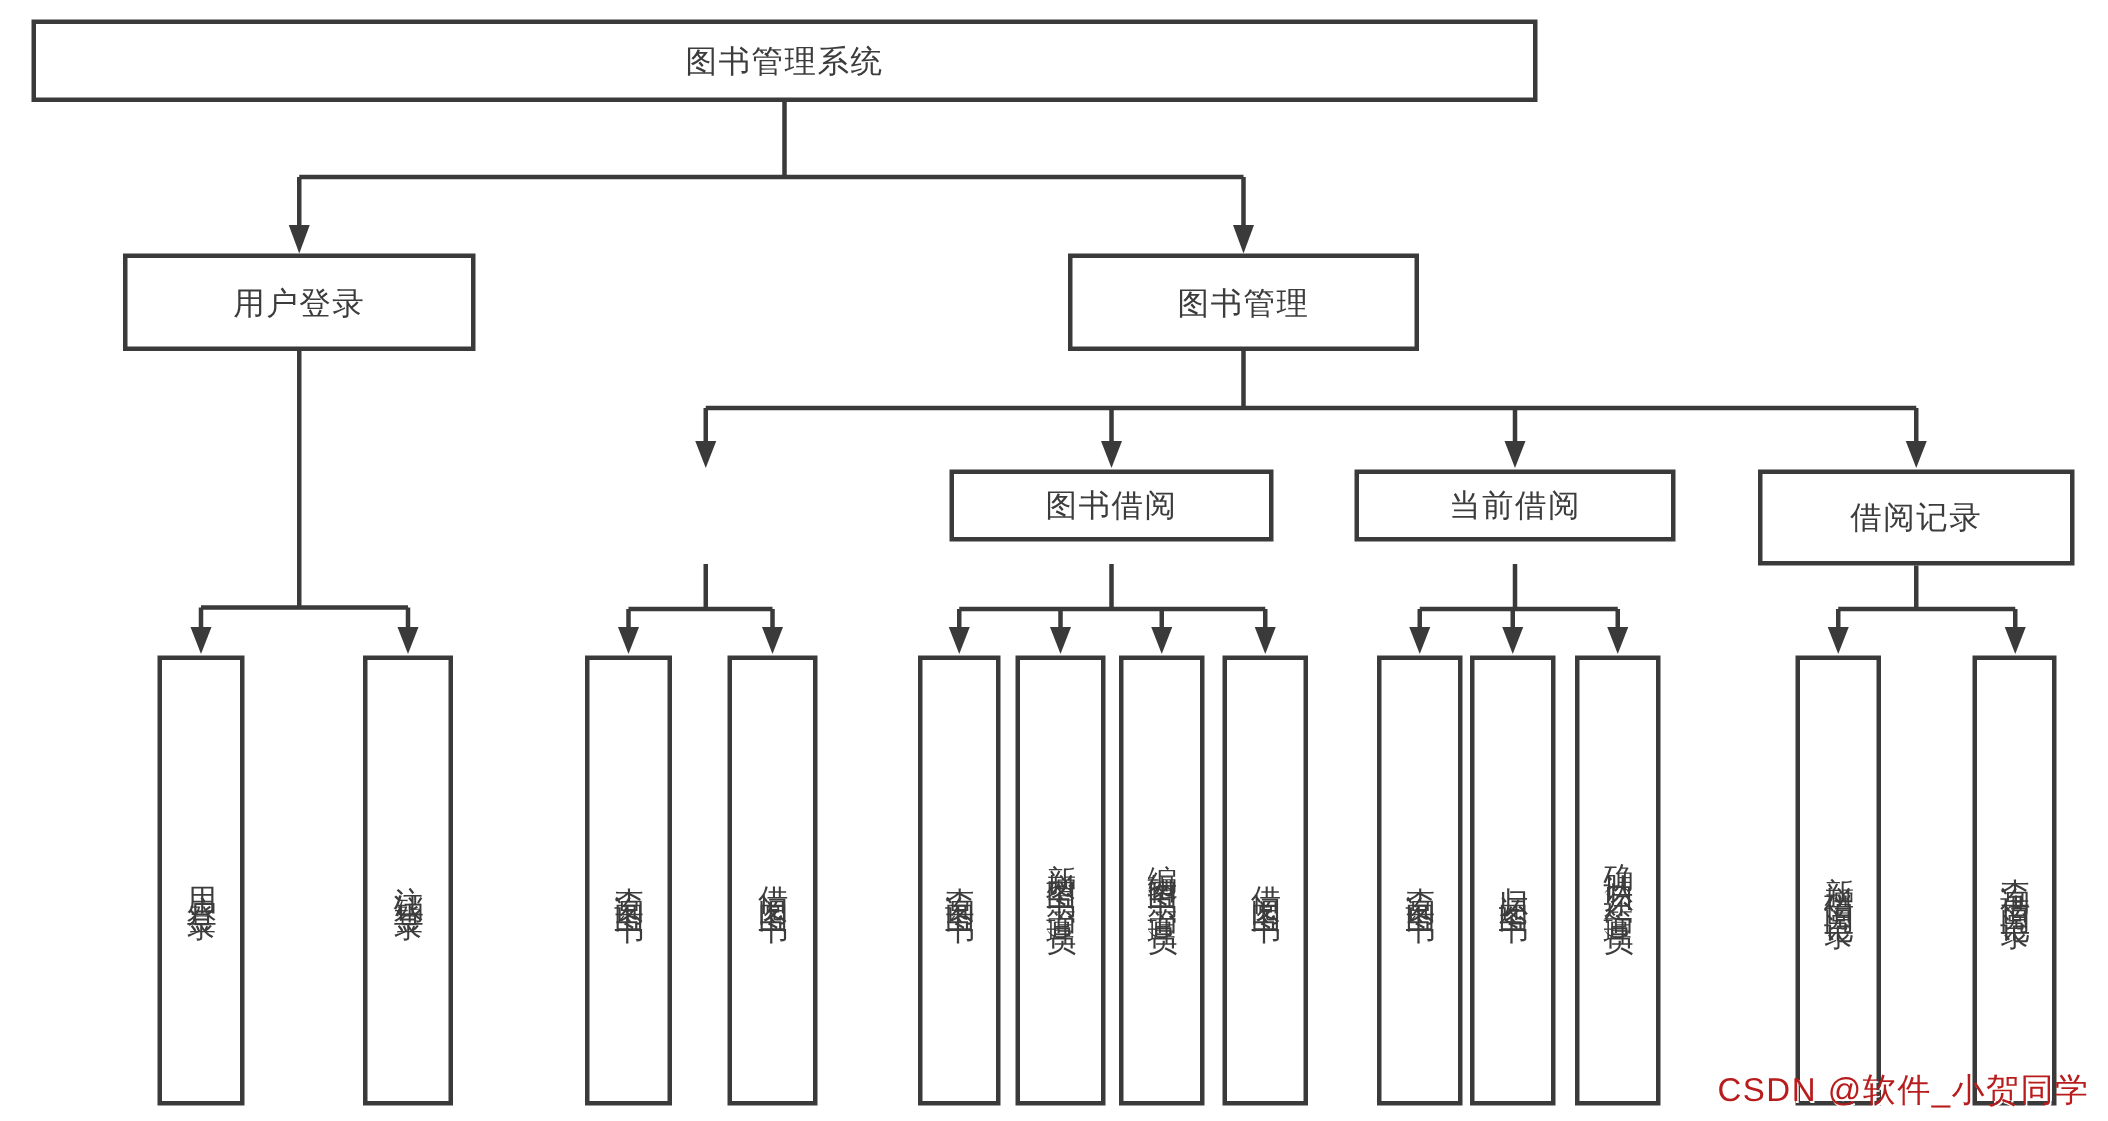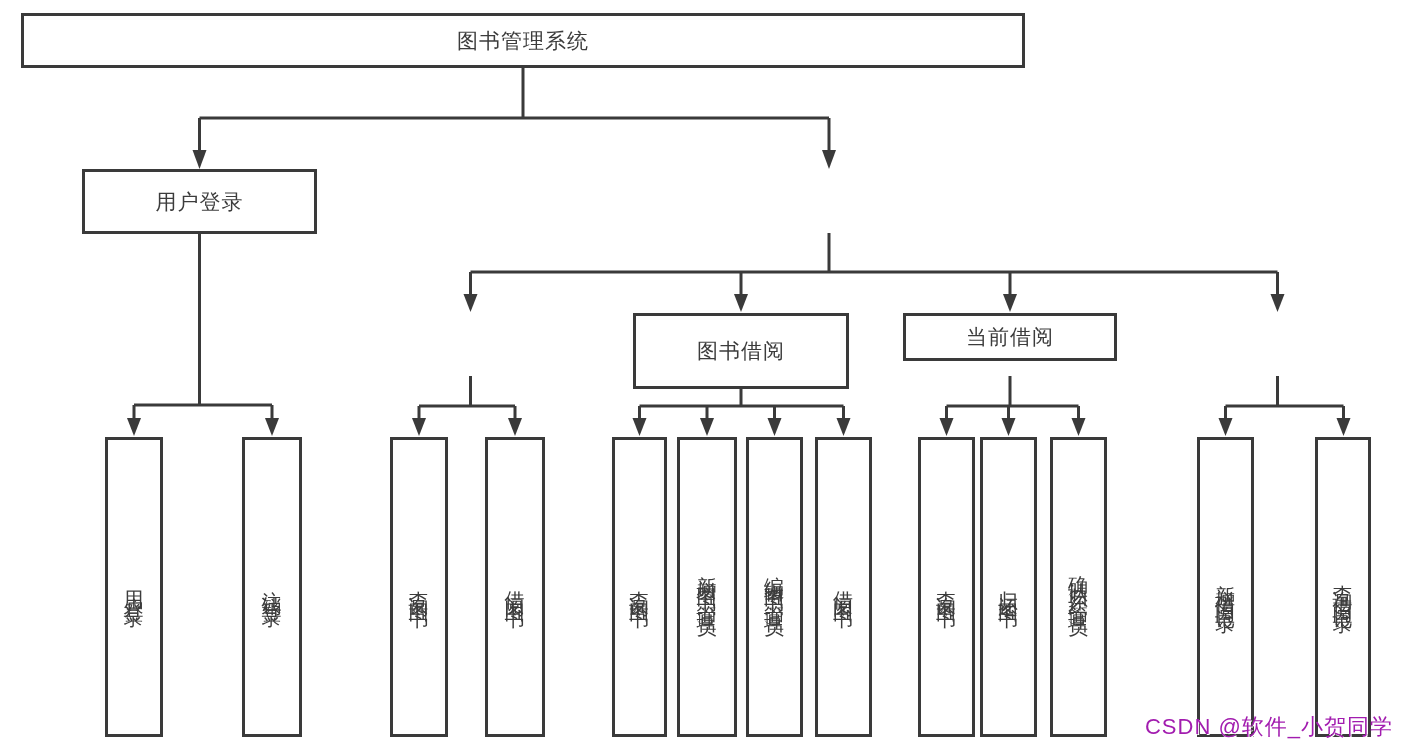--- a/index.html
+++ b/index.html
@@ -31,21 +31,21 @@
     font-size:20px;
     line-height:1;
     letter-spacing:6px;
     white-space:nowrap;
   }
   #watermark{
     position:absolute;
     right:12px;
     top:712px;
     font-size:22px;
-    color:#a21caf;
+    color:#b91c1c;
     text-shadow:1px 1px 0 #ffffff;
     letter-spacing:1px;
     white-space:nowrap;
     margin-left:48px;
   }
   .wire{stroke:#3a3a3a;stroke-width:3;fill:none;}
   .head{fill:#3a3a3a;stroke:none;}
 </style>
 </head>
 <body>
@@ -102,26 +102,32 @@
     </g>
   </svg>
 
   <div class="box hbox" style="left:21px;top:13px;width:1004px;height:55px">
     <span class="lbl">图书管理系统</span>
   </div>
 
   <div class="box hbox" style="left:82px;top:169px;width:235px;height:65px">
     <span class="lbl">用户登录</span>
   </div>
+  <div class="box hbox" style="left:712px;top:169px;width:234px;height:65px">
+    <span class="lbl">图书管理</span>
+  </div>
 
-  <div class="box hbox" style="left:633px;top:313px;width:216px;height:76px">
+  <div class="box hbox" style="left:633px;top:313px;width:216px;height:48px">
     <span class="lbl">图书借阅</span>
   </div>
   <div class="box hbox" style="left:903px;top:313px;width:214px;height:48px">
     <span class="lbl">当前借阅</span>
+  </div>
+  <div class="box hbox" style="left:1172px;top:313px;width:211px;height:64px">
+    <span class="lbl">借阅记录</span>
   </div>
 
   <div class="box vbox" style="left:105px;top:437px;width:58px;height:300px">
     <span class="lbl">用户登录</span>
   </div>
   <div class="box vbox" style="left:242px;top:437px;width:60px;height:300px">
     <span class="lbl">注销登录</span>
   </div>
   <div class="box vbox" style="left:390px;top:437px;width:58px;height:300px">
     <span class="lbl">查询图书</span>

